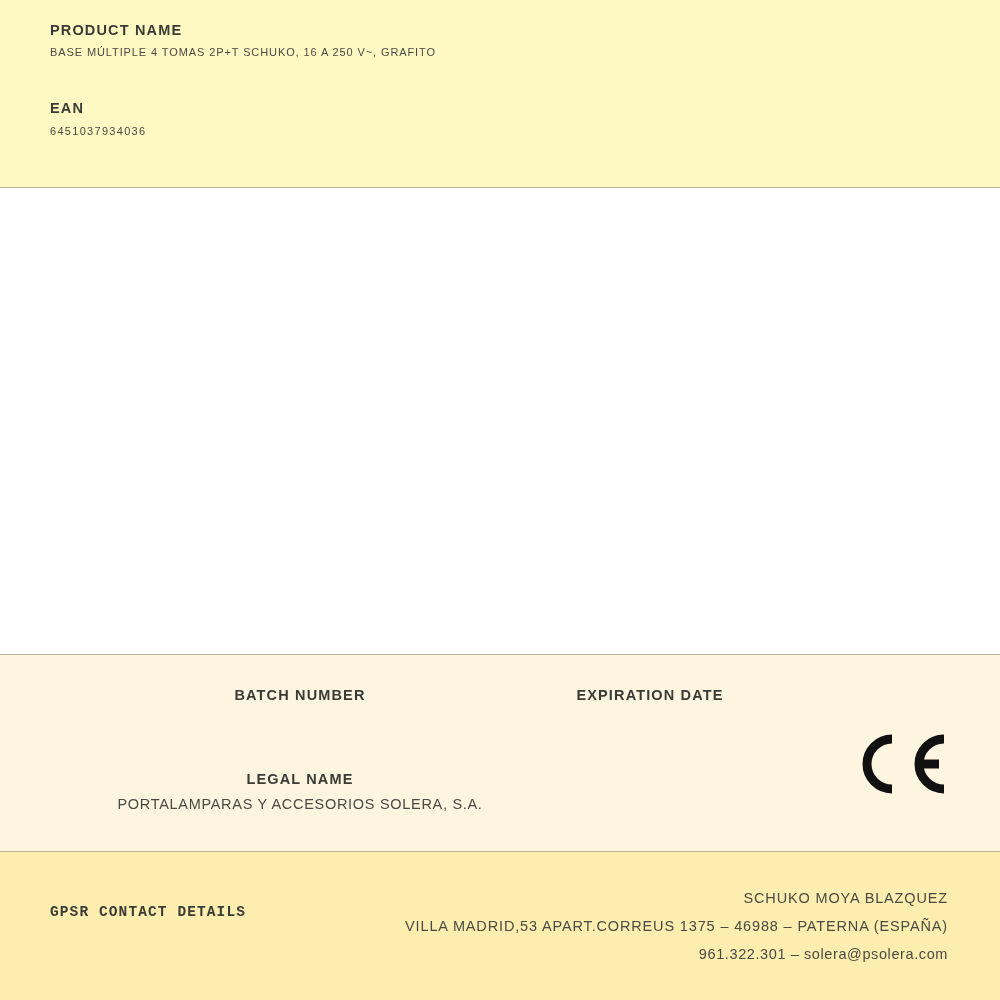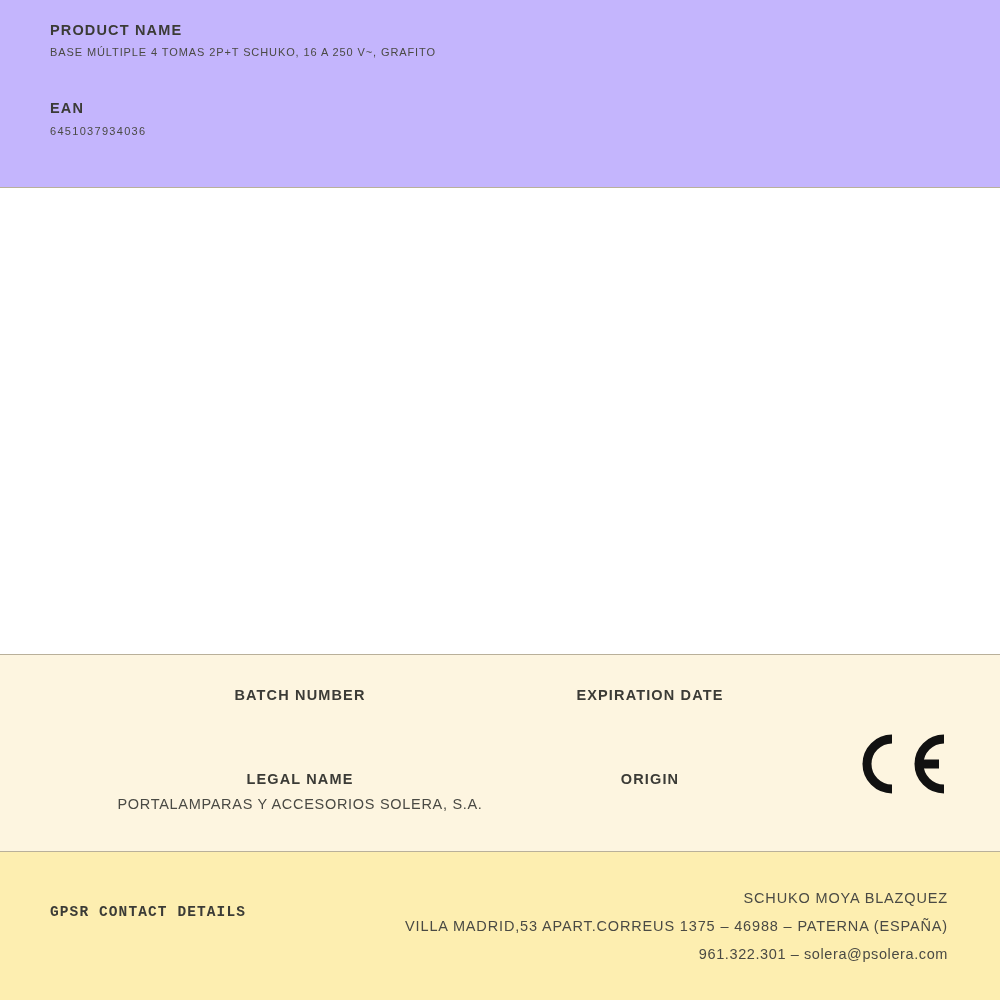--- a/index.html
+++ b/index.html
@@ -18,21 +18,21 @@
     position: relative;
     width: 1000px;
     height: 1000px;
     display: flex;
     flex-direction: column;
     background: #fdf6e3;
   }
 
   
   .top-block {
-    background: #c4b5fd;
+    background: #fef9c3;
     padding: 22px 50px 0 50px;
     box-sizing: border-box;
     height: 188px;
     border-bottom: 1px solid #b9b09a;
   }
   .field-label {
     font-size: 14.5px;
     letter-spacing: 1.15px;
     font-weight: bold;
     color: #3b3b36;
@@ -157,21 +157,20 @@
         <p class="col-value"></p>
       </div>
     </div>
 
     <div class="cols row2">
       <div class="col left">
         <p class="col-label">LEGAL NAME</p>
         <p class="col-value">PORTALAMPARAS Y ACCESORIOS SOLERA, S.A.</p>
       </div>
       <div class="col right">
-        <p class="col-label">ORIGIN</p>
       </div>
     </div>
 
     <div class="ce-mark">
       <svg viewBox="0 0 96 62" width="96" height="62" xmlns="http://www.w3.org/2000/svg">
         <path d="M40 6 A25 25 0 1 0 40 56" fill="none" stroke="#111111" stroke-width="9"></path>
         <path d="M92 6 A25 25 0 1 0 92 56" fill="none" stroke="#111111" stroke-width="9"></path>
         <rect x="67" y="26.5" width="20" height="9" fill="#111111"></rect>
       </svg>
     </div>

